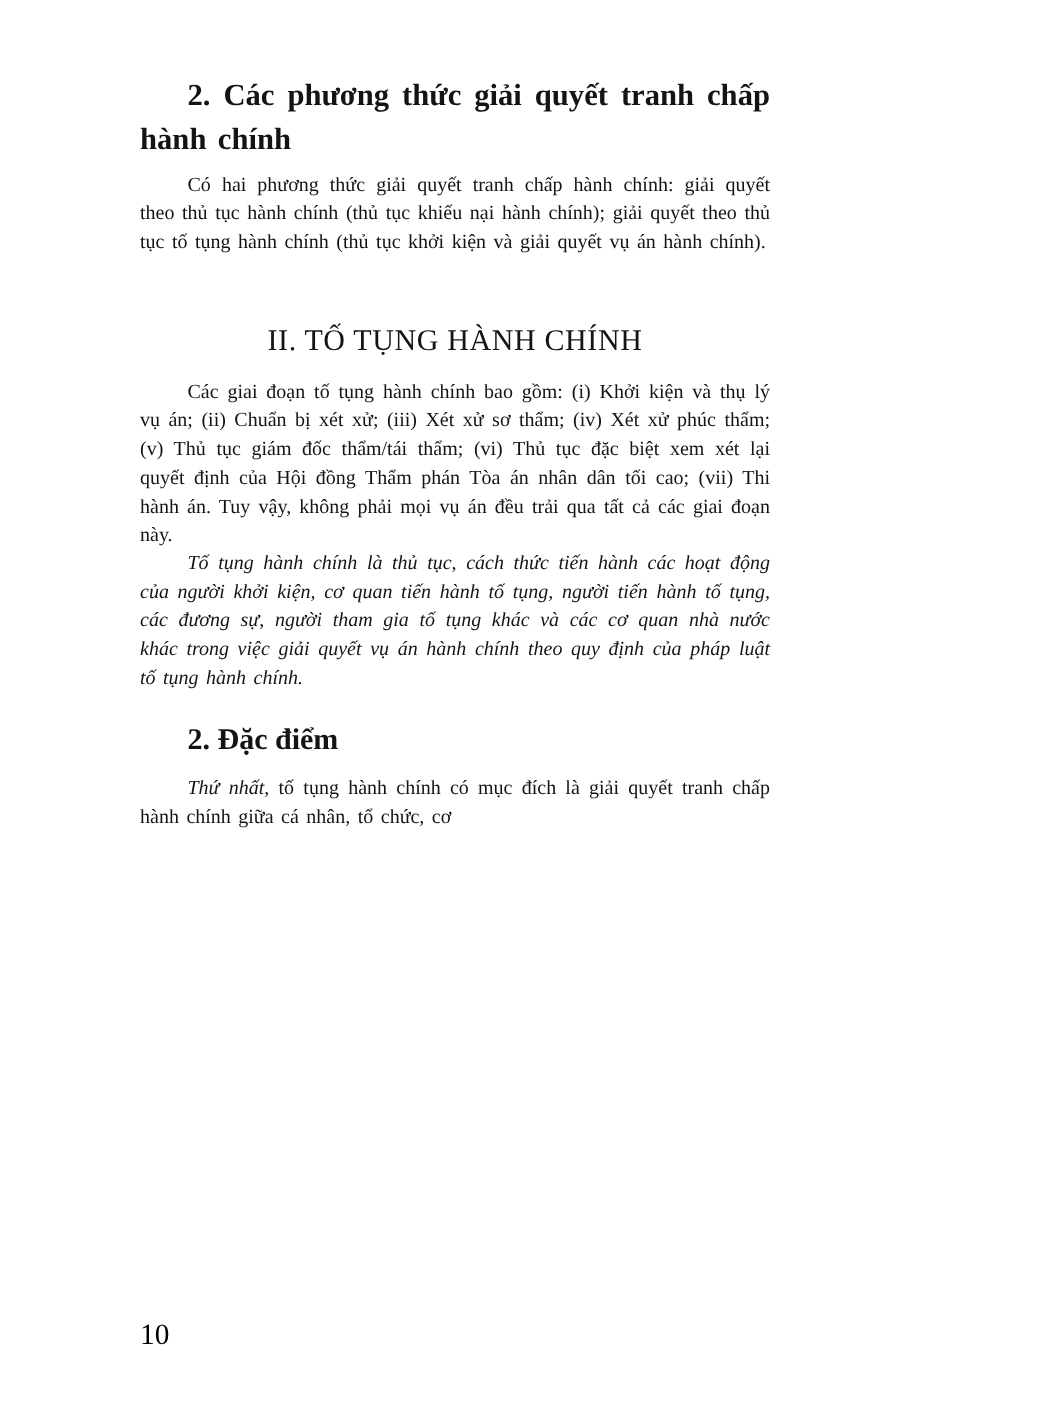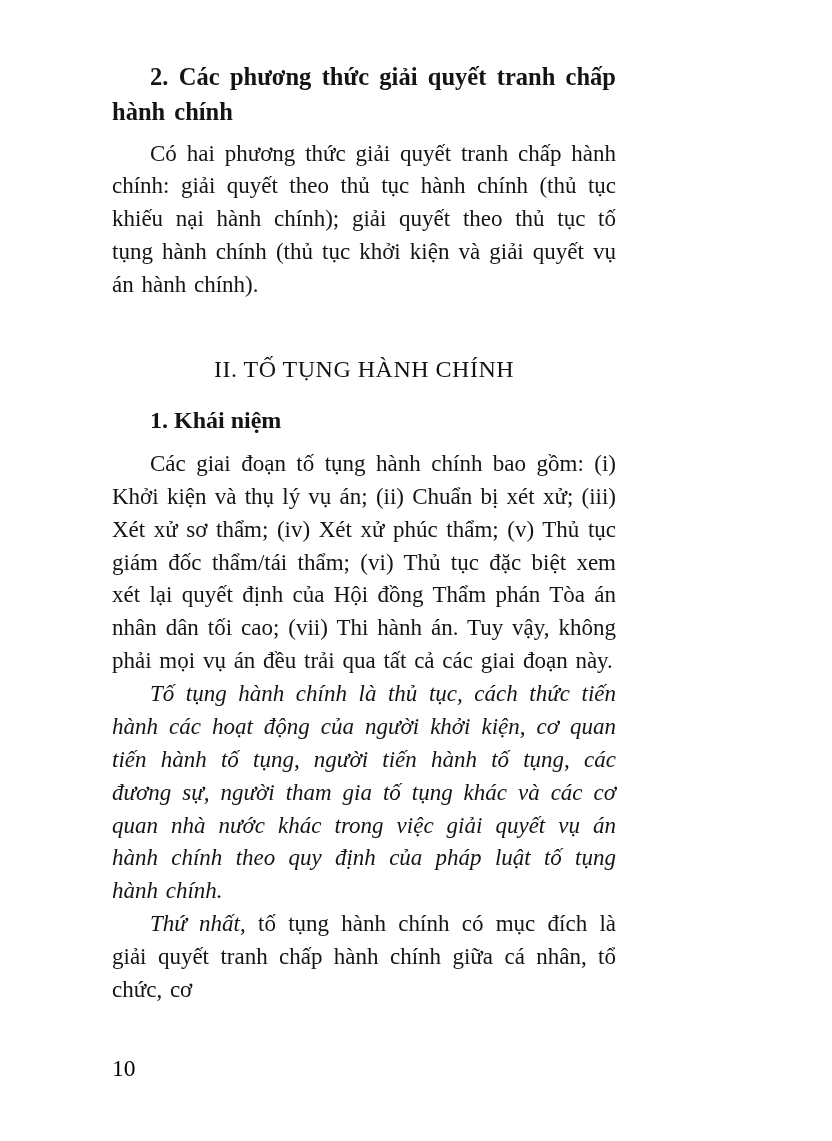--- a/index.html
+++ b/index.html
@@ -25,21 +25,21 @@
   .heading {
     font-size: 24.5px;
     font-weight: bold;
     line-height: 1.42;
     text-align: justify;
     text-indent: 38px;
     margin: 0 0 8px 0;
     word-spacing: 3px;
   }
   p.body-para {
-    font-size: 23px;
+    font-size: 16px;
     line-height: 1.43;
     text-align: justify;
     text-indent: 38px;
     margin: 0;
     word-spacing: 2px;
   }
   .chapter-title {
     font-size: 24px;
     font-weight: normal;
     text-align: center;
@@ -67,24 +67,24 @@
 <body>
 
 <div class="page">
 
   <h2 class="heading">2. Các phương thức giải quyết tranh chấp hành chính</h2>
 
   <p class="body-para">Có hai phương thức giải quyết tranh chấp hành chính: giải quyết theo thủ tục hành chính (thủ tục khiếu nại hành chính); giải quyết theo thủ tục tố tụng hành chính (thủ tục khởi kiện và giải quyết vụ án hành chính).</p>
 
   <div class="chapter-title">II. TỐ TỤNG HÀNH CHÍNH</div>
 
-  <h3 class="subheading">1. Khái niệm</h3>
 
   <p class="body-para">Các giai đoạn tố tụng hành chính bao gồm: (i) Khởi kiện và thụ lý vụ án; (ii) Chuẩn bị xét xử; (iii) Xét xử sơ thẩm; (iv) Xét xử phúc thẩm; (v) Thủ tục giám đốc thẩm/tái thẩm; (vi) Thủ tục đặc biệt xem xét lại quyết định của Hội đồng Thẩm phán Tòa án nhân dân tối cao; (vii) Thi hành án. Tuy vậy, không phải mọi vụ án đều trải qua tất cả các giai đoạn này.</p>
 
   <p class="body-para italic">Tố tụng hành chính là thủ tục, cách thức tiến hành các hoạt động của người khởi kiện, cơ quan tiến hành tố tụng, người tiến hành tố tụng, các đương sự, người tham gia tố tụng khác và các cơ quan nhà nước khác trong việc giải quyết vụ án hành chính theo quy định của pháp luật tố tụng hành chính.</p>
 
+  <h3 class="subheading">2. Đặc điểm</h3>
 
   <p class="body-para"><span class="italic">Thứ nhất,</span><span> tố tụng hành chính có mục đích là giải quyết tranh chấp hành chính giữa cá nhân, tổ chức, cơ</span></p>
 
   <div class="page-number">10</div>
 
 </div>
 
 </body></html>

